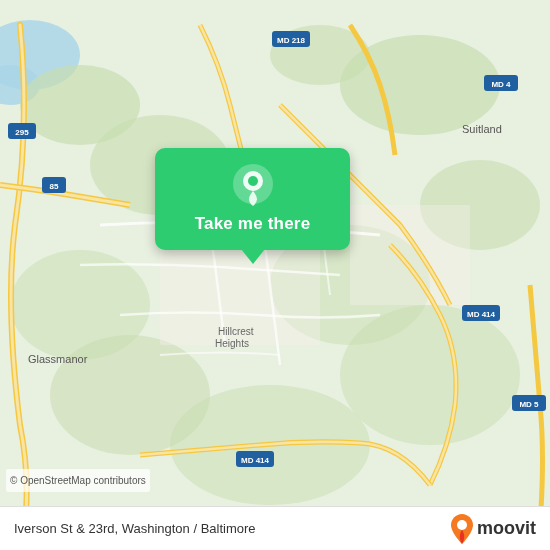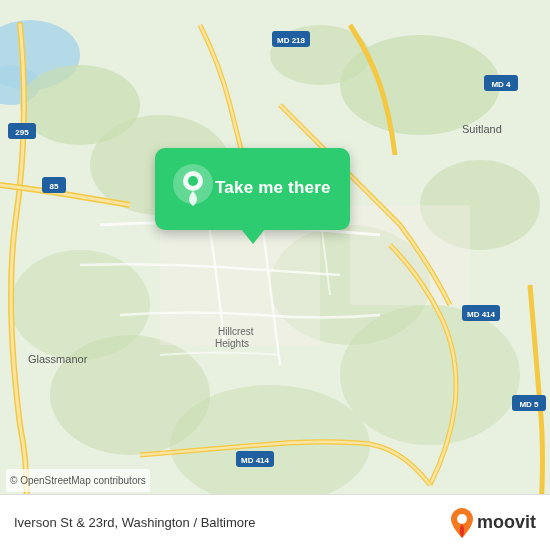--- a/index.html
+++ b/index.html
@@ -18,21 +18,21 @@
       background-color: #e8f0e0;
       overflow: hidden;
     }
 
     
     #bottom-bar {
       position: absolute;
       bottom: 0;
       left: 0;
       right: 0;
-      height: 56px;
+      height: 44px;
       background: #fff;
       display: flex;
       align-items: center;
       justify-content: space-between;
       padding: 0 14px;
       border-top: 1px solid #ddd;
       z-index: 10;
     }
 
     #address-text {
@@ -69,21 +69,21 @@
     
     #popup-card {
       position: absolute;
       top: 148px;
       left: 155px;
       width: 195px;
       background: #2ecc71;
       border-radius: 10px;
       padding: 14px 16px 16px;
       display: flex;
-      flex-direction: row;
+      flex-direction: column;
       align-items: center;
       z-index: 20;
       box-shadow: 0 4px 12px rgba(0,0,0,0.25);
     }
 
     #popup-card::after {
       content: '';
       position: absolute;
       bottom: -14px;
       left: 50%;

